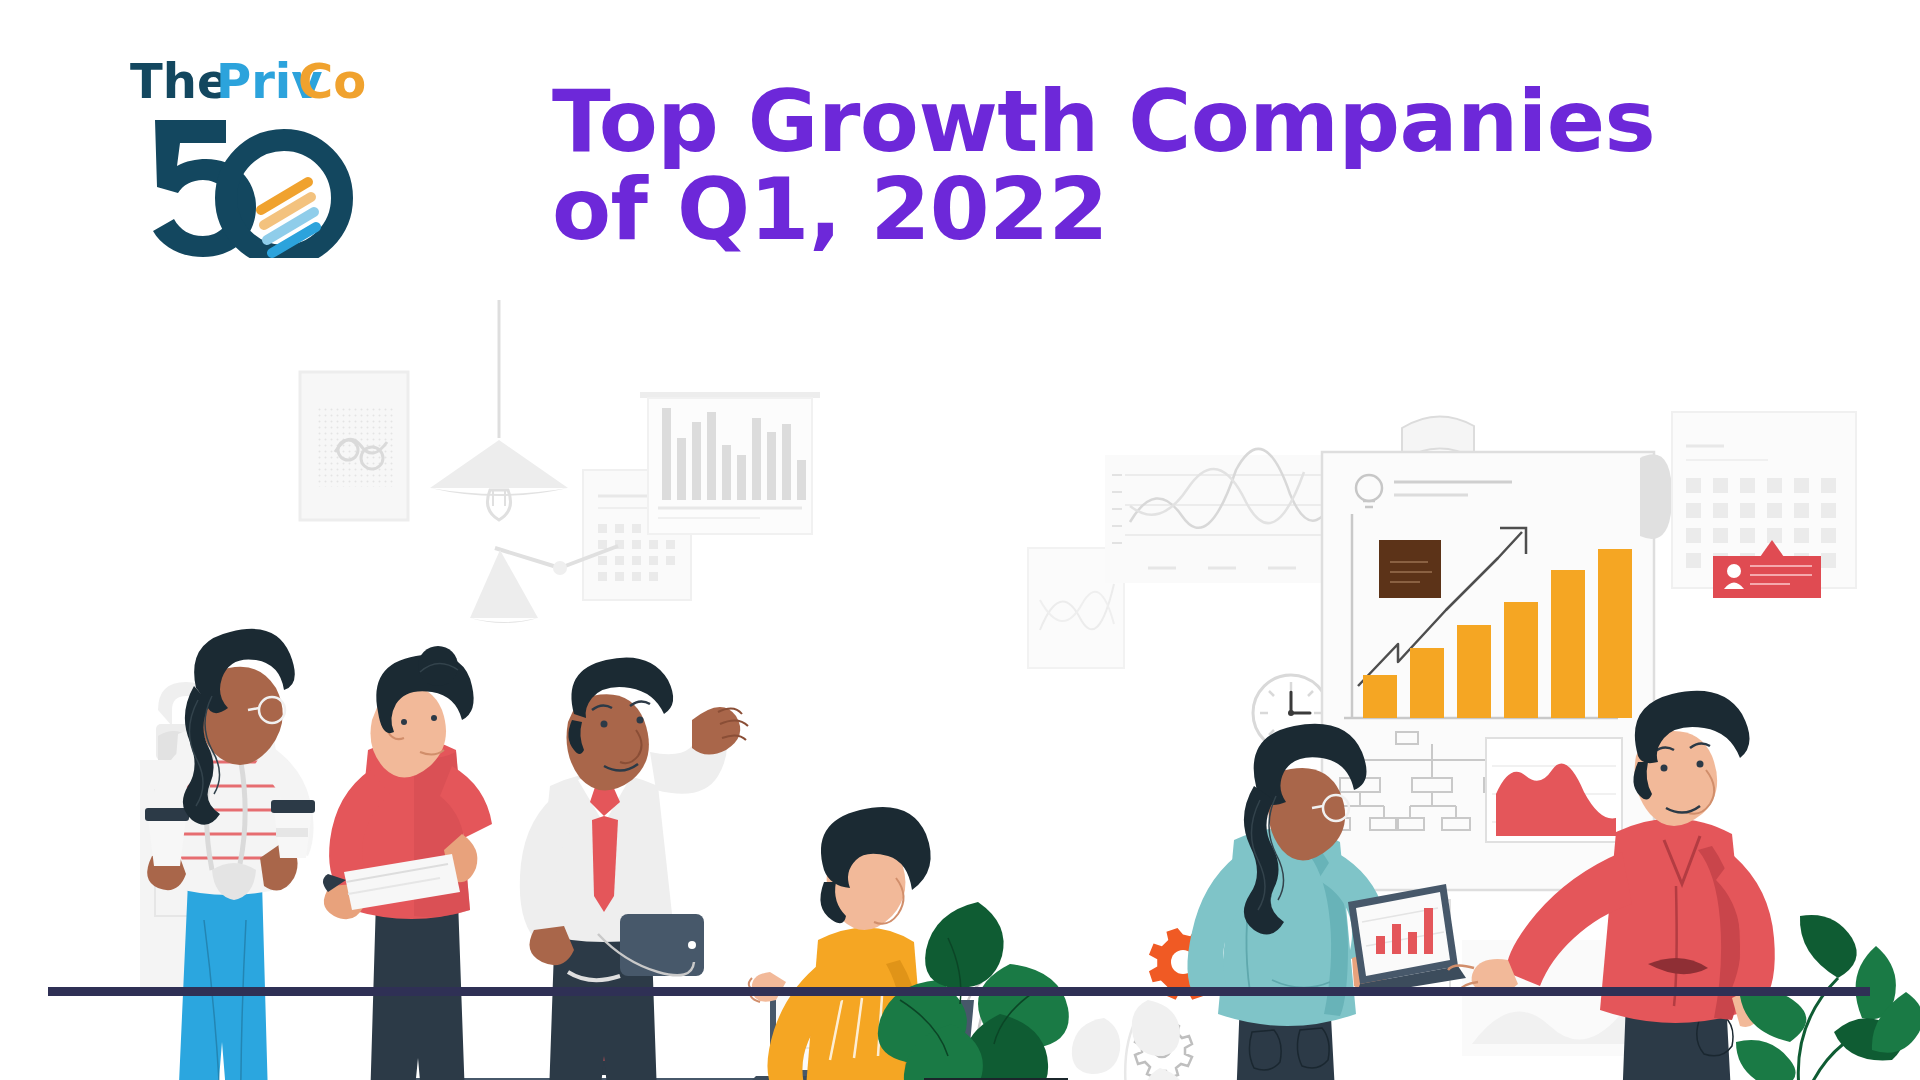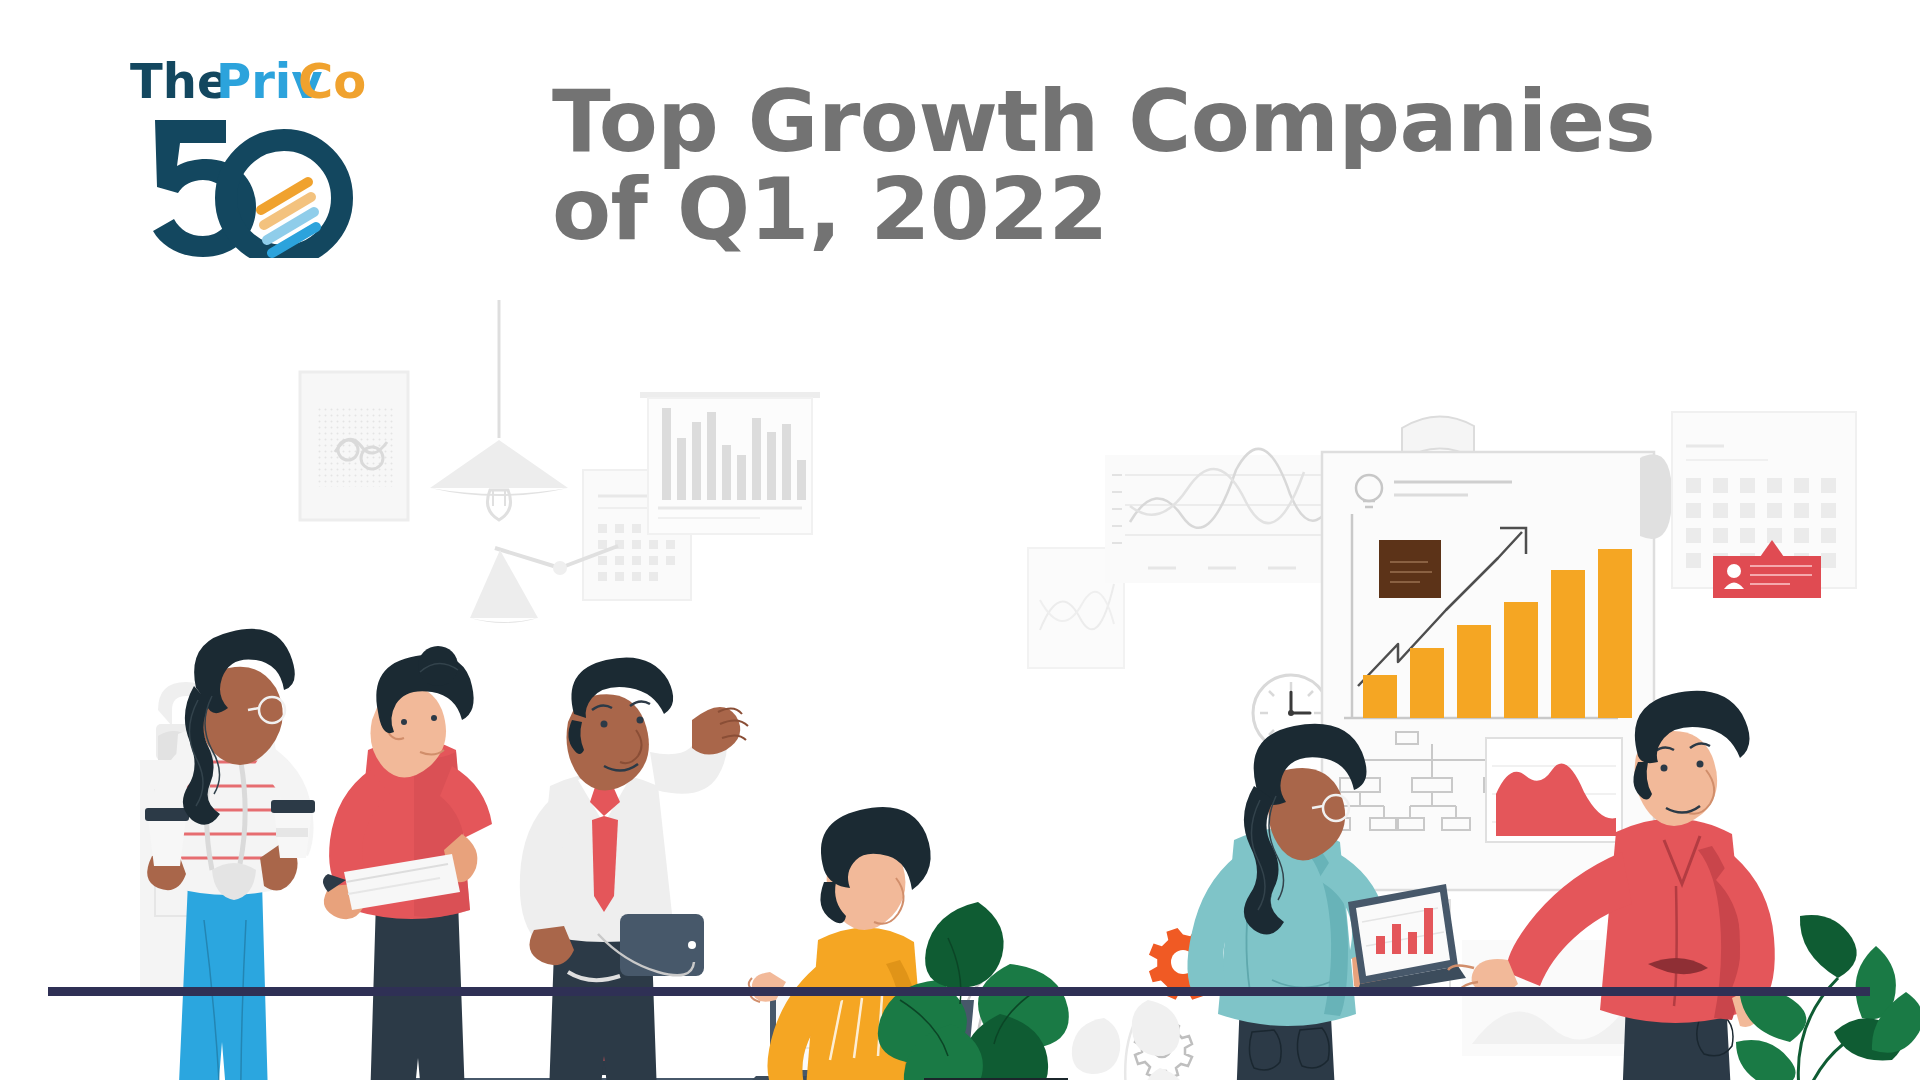--- a/index.html
+++ b/index.html
@@ -12,21 +12,21 @@
   }
   #banner{position:absolute;inset:0;width:1920px;height:924px;}
 
   
   .header{position:absolute;left:0;top:0;width:1920px;height:300px;}
   .logo-wrap{position:absolute;left:130px;top:48px;width:260px;height:210px;}
   .logo-svg{display:block;width:260px;height:210px;}
 
   .headline{
     position:absolute;left:552px;top:78px;width:1300px;
-    color:#737373;
+    color:#6d28d9;
     font-size:86px;
     font-weight:bold;
     line-height:1.02;
     letter-spacing:-0.5px;
     white-space:pre-line;
     font-family:"DejaVu Sans","Liberation Sans",sans-serif;
   }
 
   
   .illus{position:absolute;left:0;top:300px;width:1920px;height:780px;}

